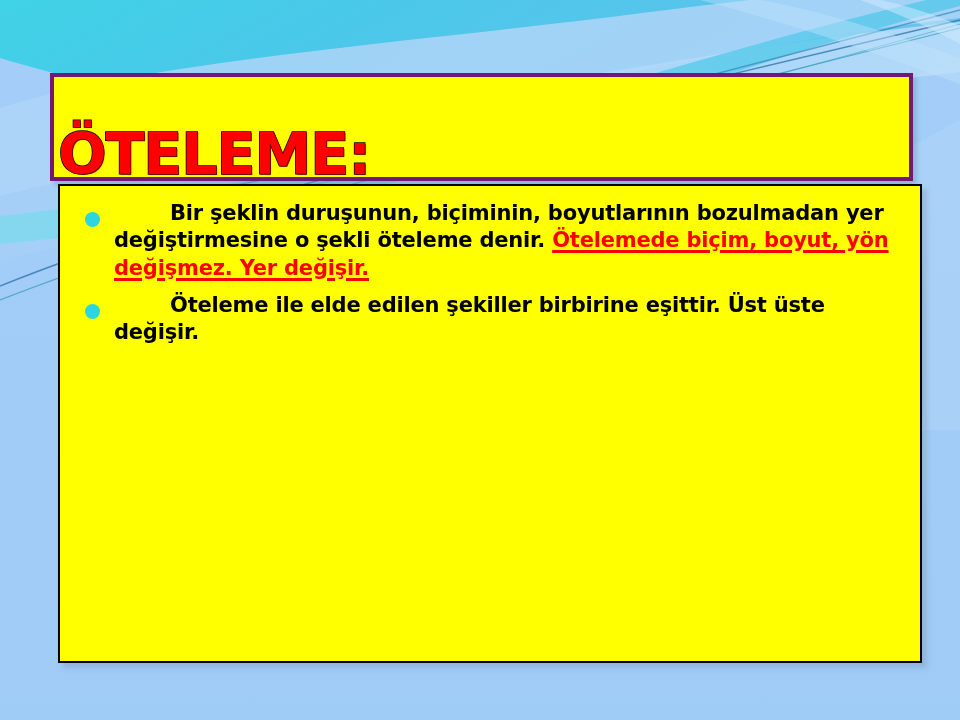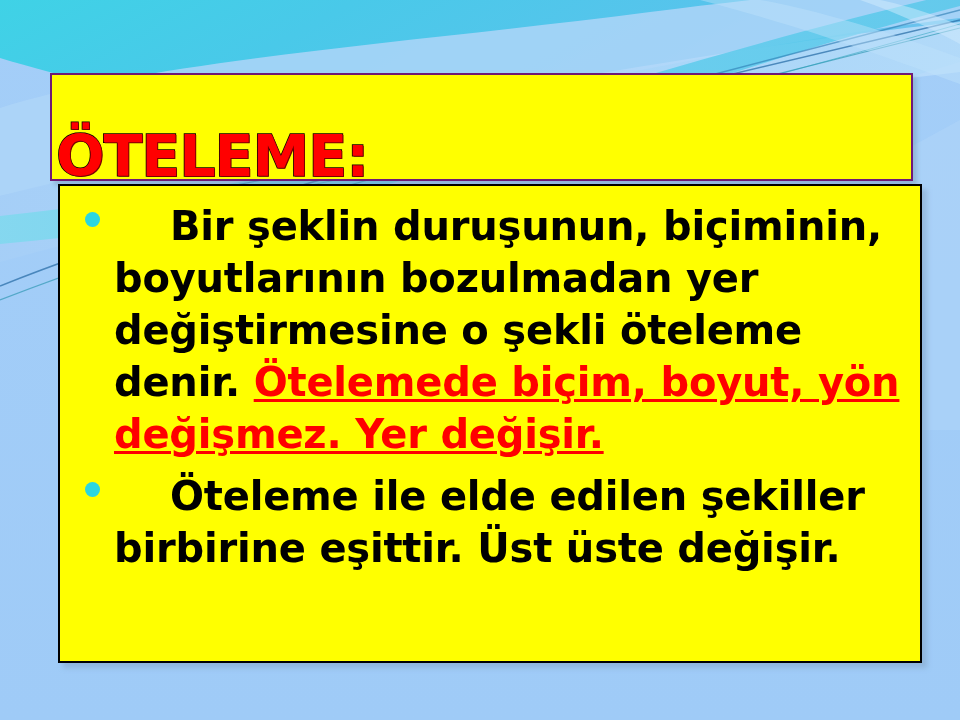--- a/index.html
+++ b/index.html
@@ -33,21 +33,21 @@
   }
 
   
   #title-box {
     position: absolute;
     left: 50px;
     top: 73px;
     width: 863px;
     height: 108px;
     background: #FFFF00;
-    border: 2px solid #701a75;
+    border: 4px solid #701a75;
     box-sizing: border-box;
     box-shadow: 4px 4px 4px rgba(120,150,180,0.45);
   }
   #title-text {
     position: absolute;
     left: 4px;
     bottom: -6px;
     margin: 0;
     font-family: "DejaVu Sans", sans-serif;
     font-size: 57px;
@@ -78,21 +78,21 @@
   ul.bullets {
     list-style: none;
     margin: 0;
     padding: 0;
   }
   li.bullet-item {
     position: relative;
     padding-left: 38px;
     margin: 0 0 10px 0;
     font-family: "DejaVu Sans", sans-serif;
-    font-size: 40px;
+    font-size: 21px;
     font-weight: bold;
     line-height: 1.30;
     color: #000000;
     letter-spacing: -0.2px;
   }
   li.bullet-item:last-child { margin-bottom: 0; }
 
   li.bullet-item > .bullet-dot {
     position: absolute;
     left: 9px;

